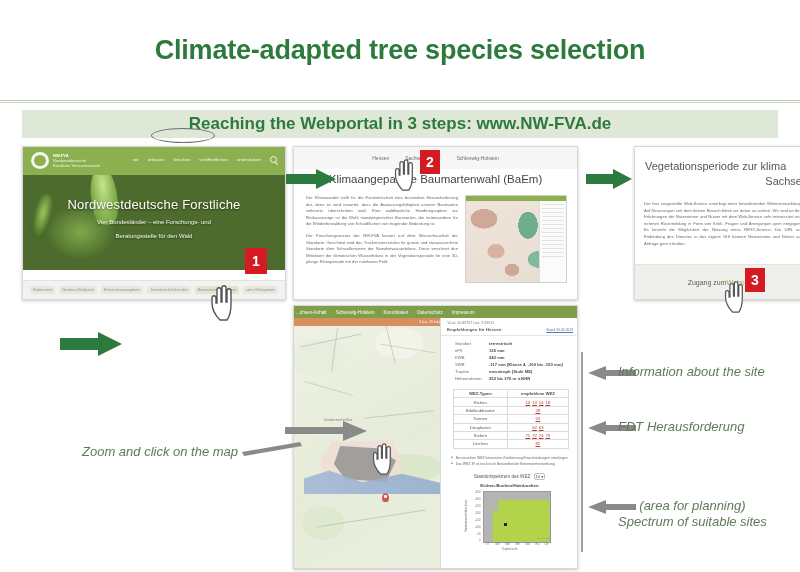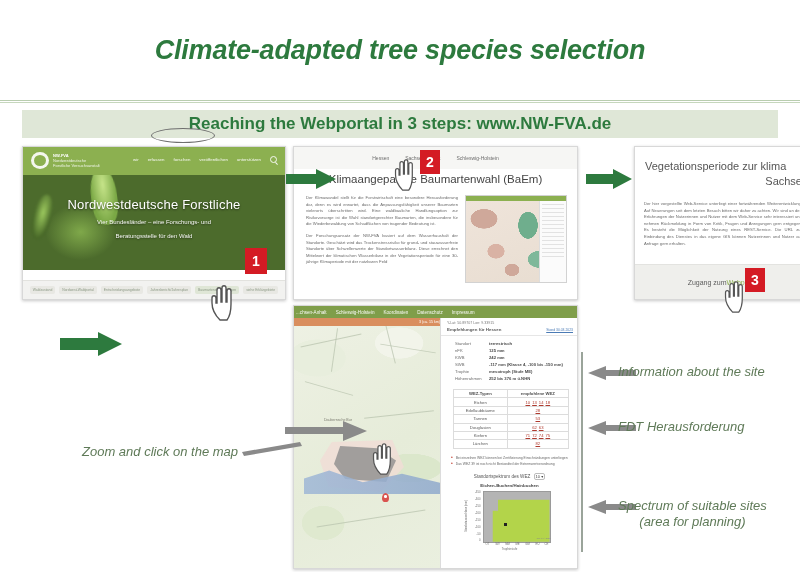--- a/index.html
+++ b/index.html
@@ -6,21 +6,21 @@
   body{
     width:800px;height:572px;overflow:hidden;
     background:#ffffff;
     font-family:"Liberation Sans",sans-serif;
     position:relative;
   }
   
   #title-block{
     position:absolute;left:0;top:0;width:800px;height:101px;
     background:#ffffff;
-    display:flex;flex-direction:column;align-items:center;justify-content:center;font-style:italic;
+    display:flex;flex-direction:column;align-items:center;justify-content:center;
   }
   #title-block .t-line{
     color:#2d7a3e;font-weight:bold;font-size:27px;line-height:33px;
     letter-spacing:-0.2px;white-space:nowrap;
   }
   #title-rule{
     position:absolute;left:0;top:100px;width:800px;height:3px;
     background:linear-gradient(to bottom,#b9cdb0 0,#b9cdb0 1px,#ffffff 1px,#ffffff 2px,#c6d7bd 2px,#c6d7bd 3px);
   }
   
@@ -559,20 +559,20 @@
 
 <svg class="garrow-l" id="gl2" viewBox="0 0 48 16">
   <polygon points="48,5 18,5 18,1 0,8 18,15 18,11 48,11" fill="#8a8a8a"></polygon>
 </svg>
 <div class="callout" id="call3">FDT Herausforderung</div>
 
 <svg class="garrow-l" id="gl3" viewBox="0 0 48 16">
   <polygon points="48,5 18,5 18,1 0,8 18,15 18,11 48,11" fill="#8a8a8a"></polygon>
 </svg>
 <div class="callout" id="call4">
+  <div>(area for planning)</div>
   <div>Spectrum of suitable sites</div>
-  <div>(area for planning)</div>
 </div>
 
 <div class="callout" id="call1">Zoom and click on the map</div>
 <svg class="garrow-l" id="gl4" viewBox="0 0 60 20">
   <polygon points="0,12 58,2 60,6 2,16" fill="#8a8a8a"></polygon>
 </svg>
 
 </body></html>

